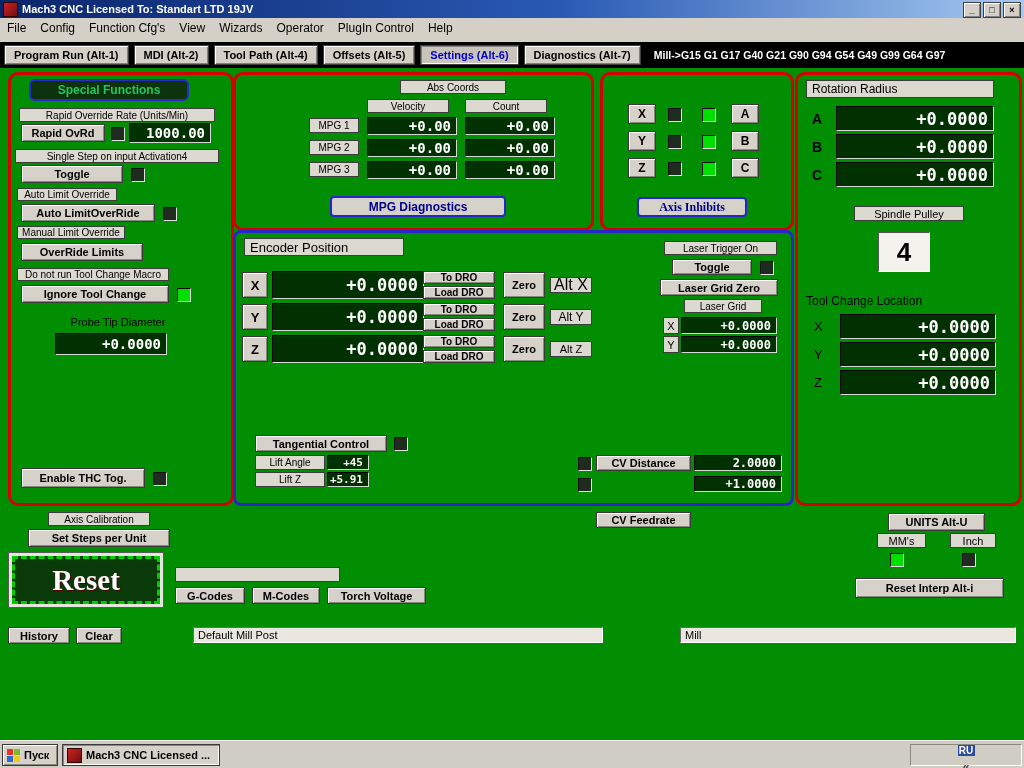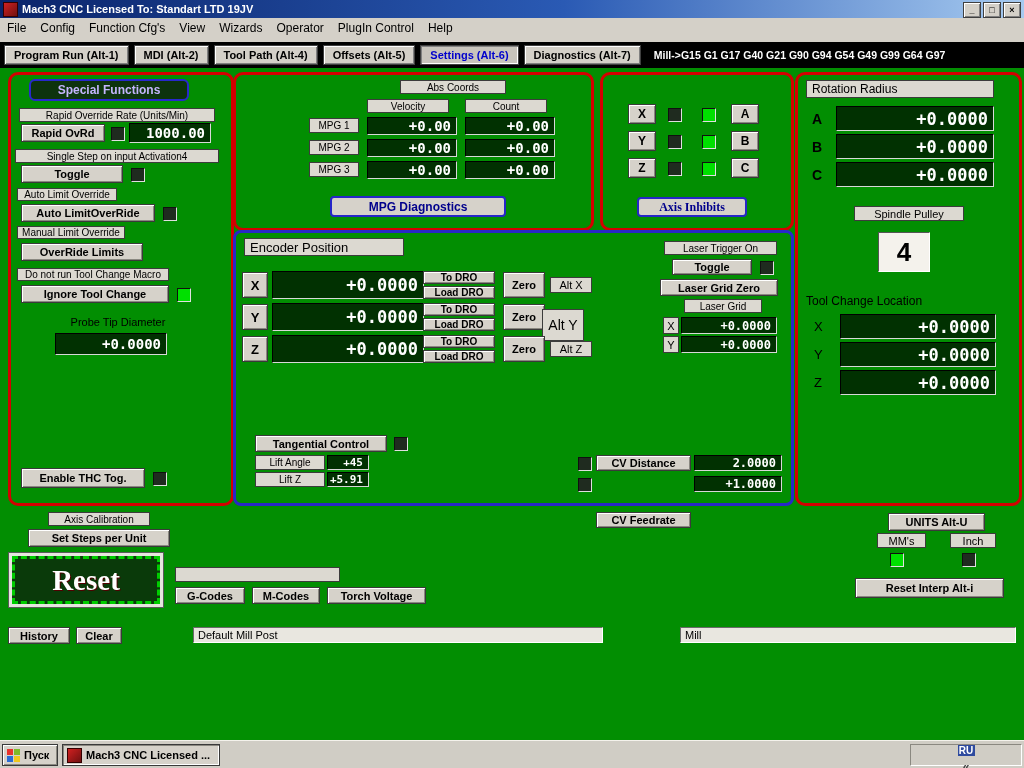--- a/index.html
+++ b/index.html
@@ -49,21 +49,21 @@
        display:flex;align-items:center;justify-content:flex-end;padding-right:5px;box-sizing:border-box;}
   .led{position:absolute;width:12px;height:12px;border:1px solid;border-color:#101010 #e0e0e0 #e0e0e0 #101010;box-sizing:content-box;}
   .led.on{background:#00E000;}
   .led.off{background:#1F2B1F;}
   .glabel{position:absolute;color:#000;font-size:12px;display:flex;align-items:center;white-space:nowrap;}
   .axisletter{position:absolute;color:#000;font-size:14px;font-weight:bold;}
   .bluebtn{position:absolute;background:#d6d2ca;border:2px solid #2626c8;border-radius:4px;
            color:#00008c;font-size:12px;font-weight:bold;display:flex;align-items:center;
            justify-content:center;box-sizing:border-box;cursor:pointer;}
   .hdrbtn{position:absolute;background:#0d330d;border:2px solid #2828cc;border-radius:6px;
-          color:#c4b5fd;font-size:12px;font-weight:bold;display:flex;align-items:center;
+          color:#22c55e;font-size:12px;font-weight:bold;display:flex;align-items:center;
           justify-content:center;box-sizing:border-box;cursor:pointer;}
   .whitefield{position:absolute;background:#e9e7e0;border:1px solid;border-color:#6a6a6a #fff #fff #6a6a6a;
               color:#000;font-size:11px;display:flex;align-items:center;padding-left:4px;box-sizing:border-box;}
   
   .reset-outer{position:absolute;left:8px;top:552px;width:156px;height:56px;background:#e6e6de;
                border:1px solid #5a5a5a;padding:3px;box-sizing:border-box;}
   .reset-inner{width:100%;height:100%;background:#0A3A0A;border:3px dashed #00CC00;
                box-sizing:border-box;display:flex;align-items:center;justify-content:center;
                color:#ffffff;font-family:"Liberation Serif",serif;font-size:29px;font-weight:bold;
                text-shadow:1px 1px 0 #500000;cursor:pointer;}
@@ -216,28 +216,28 @@
   </div>
 
   <div class="panel blue" style="left:233px;top:230px;width:555px;height:270px;">
     <div class="strip" style="left:8px;top:5px;width:160px;height:18px;font-size:13px;justify-content:flex-start;padding-left:5px;">Encoder Position</div>
 
     <div class="btn" style="left:6px;top:39px;width:26px;height:26px;font-size:13px;">X</div>
     <div class="dro" style="left:36px;top:38px;width:152px;height:28px;font-size:17px;">+0.0000</div>
     <div class="btn" style="left:187px;top:38px;width:72px;height:13px;font-size:10px;">To DRO</div>
     <div class="btn" style="left:187px;top:53px;width:72px;height:13px;font-size:10px;">Load DRO</div>
     <div class="btn" style="left:267px;top:39px;width:42px;height:26px;">Zero</div>
-    <div class="strip" style="left:314px;top:44px;width:42px;height:16px;font-size:11px;">Alt X</div>
+    <div class="strip" style="left:314px;top:44px;width:42px;height:16px;font-size:16px;">Alt X</div>
 
     <div class="btn" style="left:6px;top:71px;width:26px;height:26px;font-size:13px;">Y</div>
     <div class="dro" style="left:36px;top:70px;width:152px;height:28px;font-size:17px;">+0.0000</div>
     <div class="btn" style="left:187px;top:70px;width:72px;height:13px;font-size:10px;">To DRO</div>
     <div class="btn" style="left:187px;top:85px;width:72px;height:13px;font-size:10px;">Load DRO</div>
     <div class="btn" style="left:267px;top:71px;width:42px;height:26px;">Zero</div>
-    <div class="strip" style="left:306px;top:76px;width:42px;height:32px;font-size:14px;">Alt Y</div>
+    <div class="strip" style="left:314px;top:76px;width:42px;height:16px;font-size:12px;">Alt Y</div>
 
     <div class="btn" style="left:6px;top:103px;width:26px;height:26px;font-size:13px;">Z</div>
     <div class="dro" style="left:36px;top:102px;width:152px;height:28px;font-size:17px;">+0.0000</div>
     <div class="btn" style="left:187px;top:102px;width:72px;height:13px;font-size:10px;">To DRO</div>
     <div class="btn" style="left:187px;top:117px;width:72px;height:13px;font-size:10px;">Load DRO</div>
     <div class="btn" style="left:267px;top:103px;width:42px;height:26px;">Zero</div>
     <div class="strip" style="left:314px;top:108px;width:42px;height:16px;font-size:11px;">Alt Z</div>
 
     <div class="strip" style="left:428px;top:8px;width:113px;height:14px;">Laser Trigger On</div>
     <div class="btn" style="left:436px;top:26px;width:80px;height:16px;">Toggle</div>

